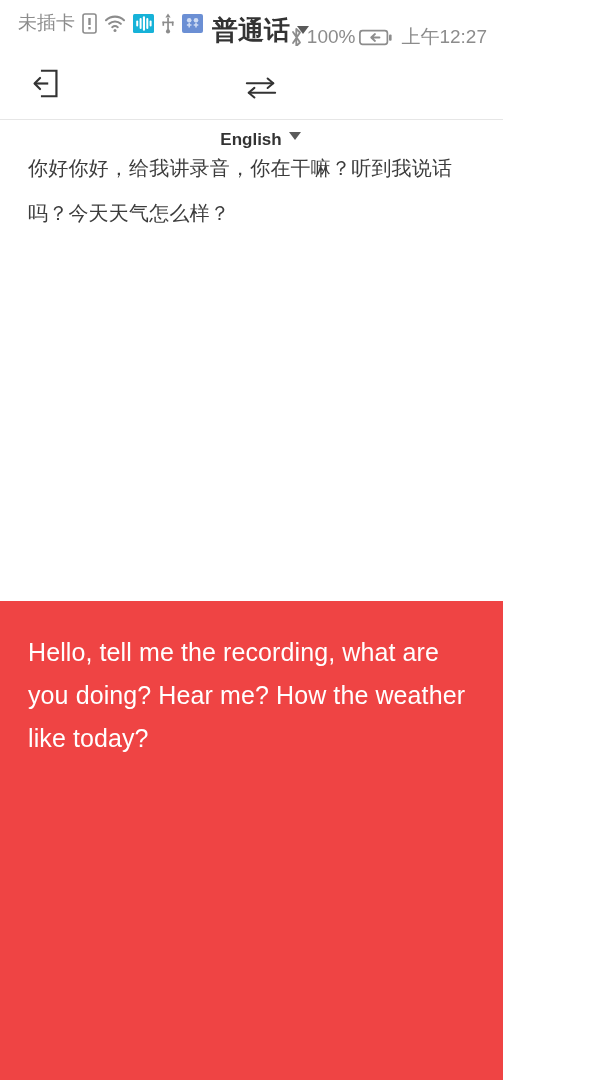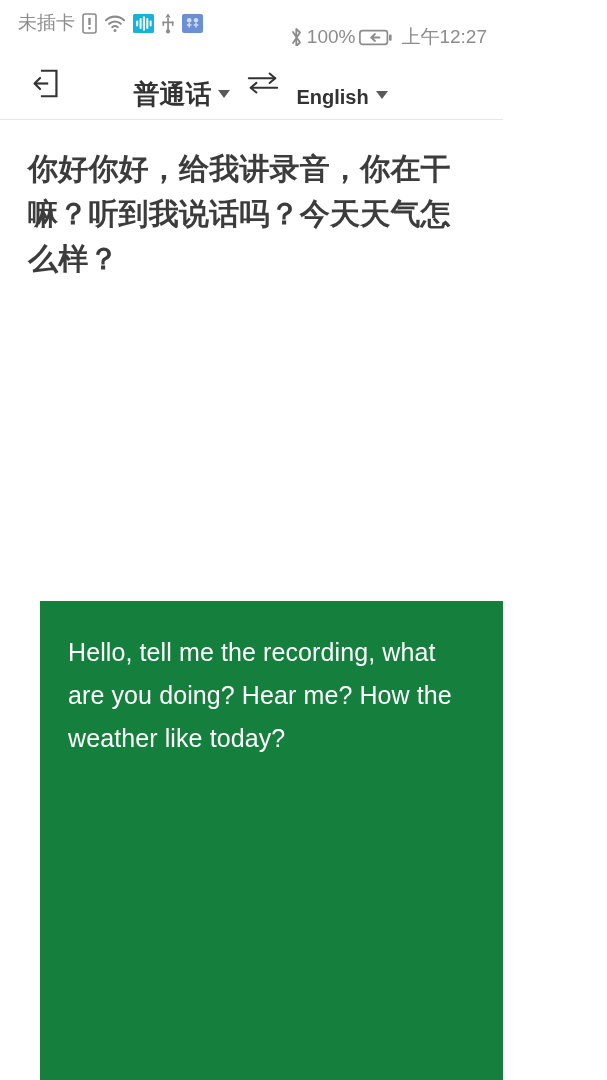--- a/index.html
+++ b/index.html
@@ -94,39 +94,40 @@
     height: 74px;
     width: 58px;
     display: flex;
     align-items: center;
     justify-content: center;
     cursor: pointer;
   }
   .tb-center {
     margin: 0 auto;
     display: flex;
-    align-items: flex-end;
-    gap: 0px;
+    align-items: center;
+    gap: 12px;
     padding-left: 18px;
+    flex-direction: column;
   }
   .lang-btn {
     display: inline-flex;
     align-items: baseline;
     gap: 7px;
     cursor: pointer;
     padding: 4px 2px;
   }
   .lang-label {
     font-size: 26px;
     font-weight: bold;
     color: #333333;
     white-space: nowrap;
     line-height: 1;
   }
-  .lang-label.en { font-size: 20px; }
+  .lang-label.en { font-size: 17px; }
   .caret {
     width: 0; height: 0;
     border-left: 6px solid transparent;
     border-right: 6px solid transparent;
     border-top: 8px solid #5a5a5a;
     position: relative;
     top: -5px;
   }
   .swap-btn {
     width: 62px;
@@ -139,36 +140,34 @@
 
   
   .source-pane {
     flex: 0 0 481px;
     height: 481px;
     background: #ffffff;
     padding: 26px 28px 0 28px;
     overflow: hidden;
   }
   .src-text {
-    font-size: 30px;
+    font-size: 20px;
     line-height: 45px;
     color: #3c3c3c;
     letter-spacing: 0.2px;
     word-break: break-word;
     font-family: "DejaVu Sans", "Liberation Sans", sans-serif;
-    font-weight: bold;
   }
 
   
   .target-pane {
     flex: 1 1 auto;
-    background: #15803d;
+    background: #ef4444;
     padding: 30px 28px 0 28px;
     overflow: hidden;
-    margin-left: 40px;
   }
   .tgt-text {
     font-size: 25px;
     line-height: 43px;
     color: #ffffff;
     letter-spacing: 0.1px;
     word-break: break-word;
     font-family: "Liberation Sans", "DejaVu Sans", sans-serif;
   }
 </style>

